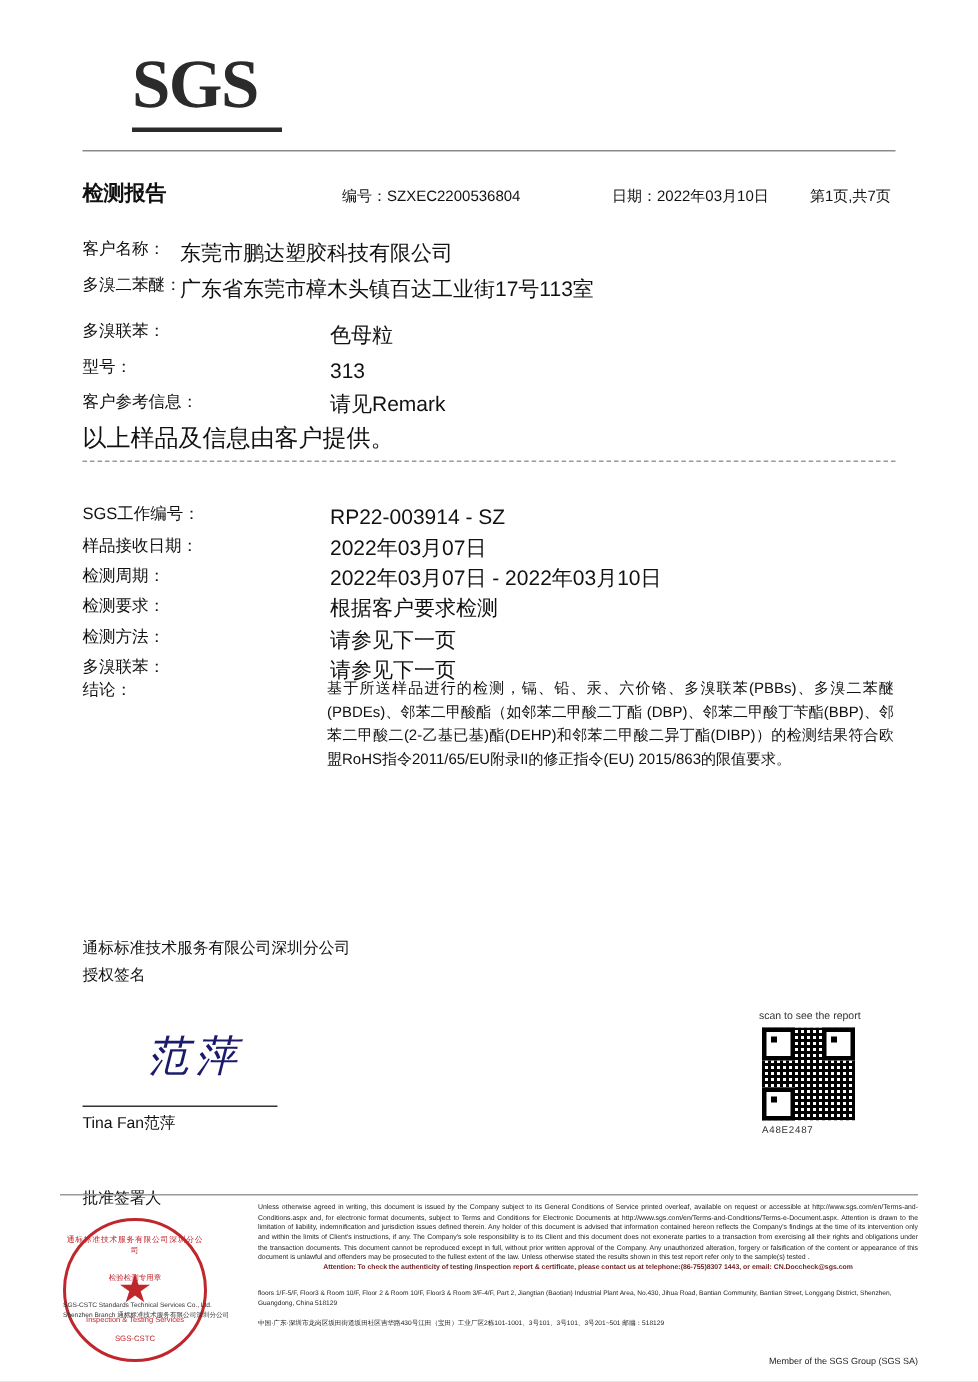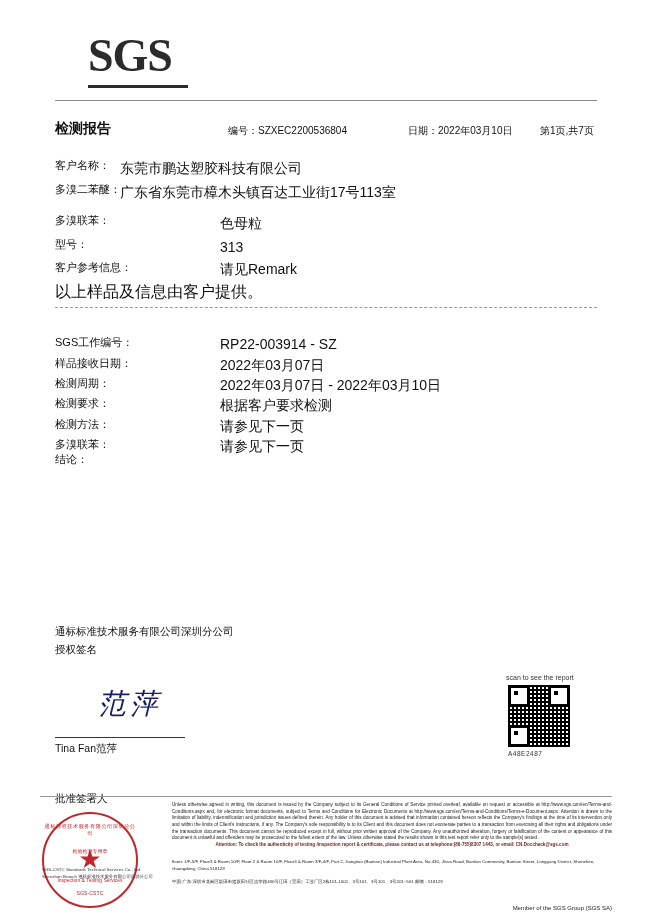--- a/index.html
+++ b/index.html
@@ -373,20 +373,21 @@
   <div class="field-label" style="top:396px">检测要求：</div>
   <div class="field-value v-col-b" style="top:397px">根据客户要求检测</div>
 
   <div class="field-label" style="top:417px">检测方法：</div>
   <div class="field-value v-col-b" style="top:418px">请参见下一页</div>
 
   <div class="field-label" style="top:437px">多溴联苯：</div>
   <div class="field-value v-col-b" style="top:438px">请参见下一页</div>
 
   <div class="field-label" style="top:452px">结论：</div>
+  <div class="conclusion-text">基于所送样品进行的检测，镉、铅、汞、六价铬、多溴联苯(PBBs)、多溴二苯醚(PBDEs)、邻苯二甲酸酯（如邻苯二甲酸二丁酯 (DBP)、邻苯二甲酸丁苄酯(BBP)、邻苯二甲酸二(2-乙基已基)酯(DEHP)和邻苯二甲酸二异丁酯(DIBP)）的检测结果符合欧盟RoHS指令2011/65/EU附录II的修正指令(EU) 2015/863的限值要求。</div>
 
   <div class="sig-company">通标标准技术服务有限公司深圳分公司</div>
   <div class="sig-auth">授权签名</div>
   <div class="signature-mark">范萍</div>
   <div class="sig-rule"></div>
   <div class="sig-name">Tina Fan范萍</div>
   <div class="sig-role">批准签署人</div>
 
   <div class="qr-caption">scan to see the report</div>
   <div class="qr-box">

